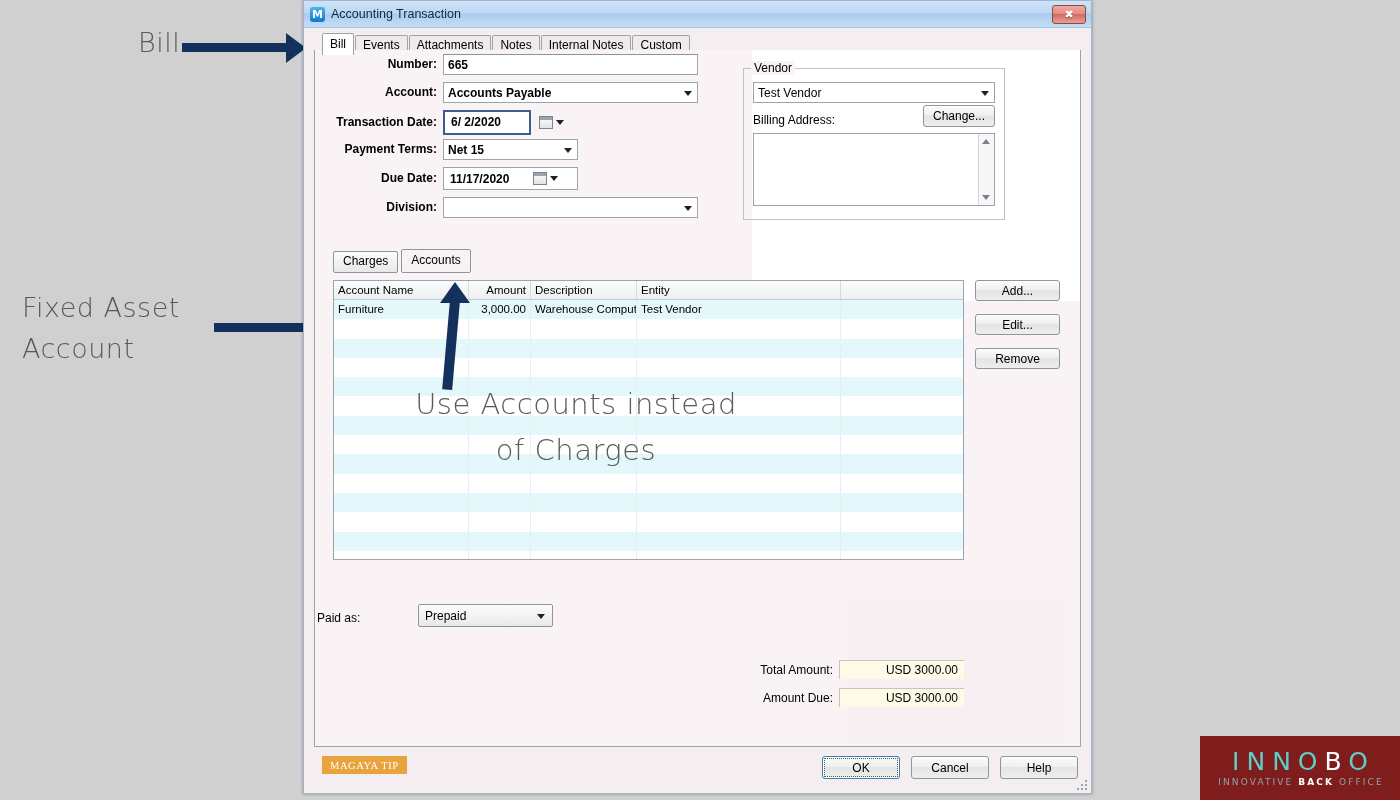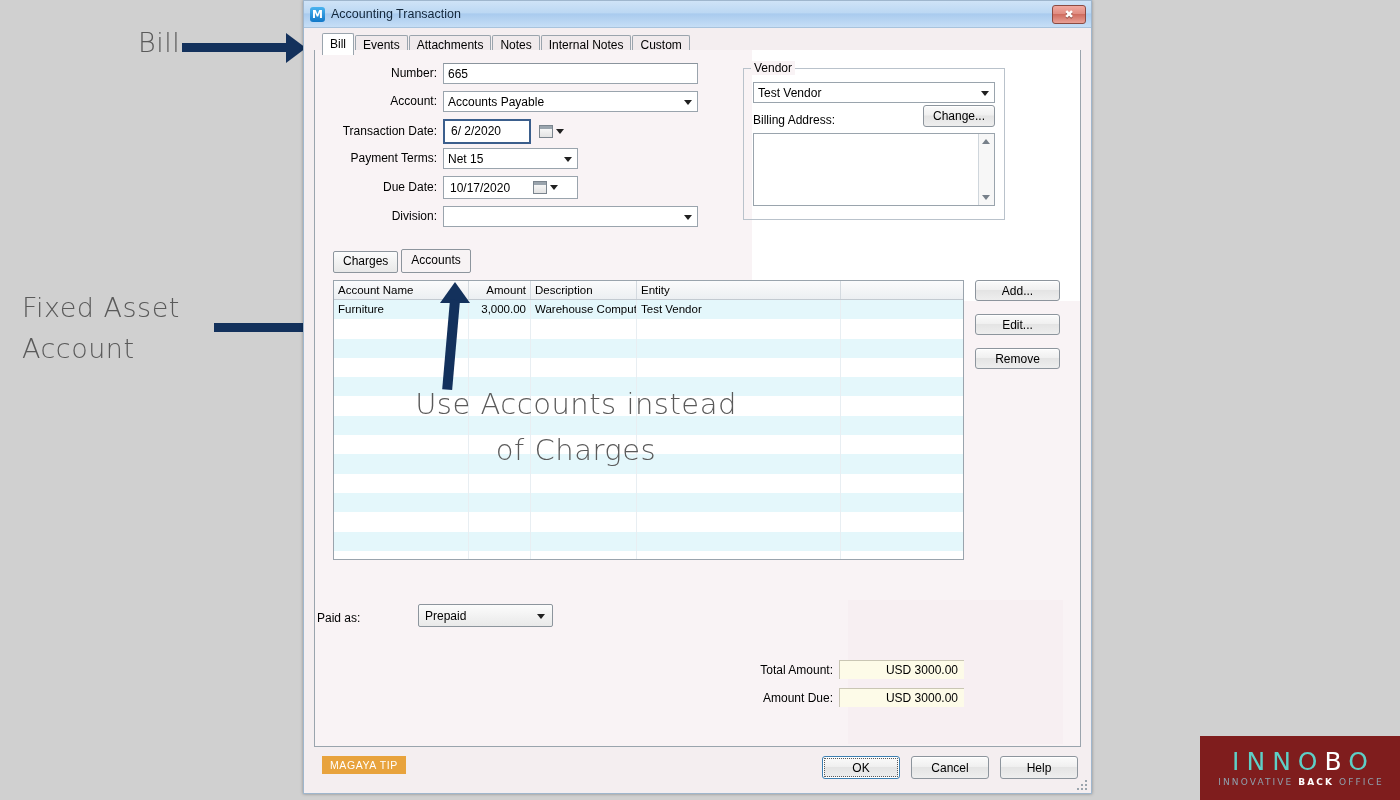--- a/index.html
+++ b/index.html
@@ -69,21 +69,21 @@
   }
   .tab.active{background:#fff;height:21px;line-height:20px;z-index:3;border-color:#9aa4ad;}
 
   
   #panel{position:absolute;left:10px;top:49px;right:10px;bottom:46px;background:#fff;
          border:1px solid #9aa4ad;border-top:none;box-sizing:border-box;overflow:hidden;}
   #panel-tint{position:absolute;left:0;top:0;width:437px;height:251px;background:#f9f3f5;}
   #panel-tint2{position:absolute;left:0;top:251px;right:0;bottom:0;background:#f9f3f5;}
 
   
-  #form{position:absolute;left:16px;top:12px;width:385px;}
+  #form{position:absolute;left:16px;top:3px;width:385px;font-weight:bold;}
   .frow{display:flex;align-items:center;margin-bottom:6px;height:22px;}
   .flabel{width:106px;text-align:right;padding-right:6px;font-size:12px;color:#000;white-space:nowrap;}
   .fctl{position:relative;}
   .txtbox{
     height:21px;line-height:20px;box-sizing:border-box;background:#fff;
     border:1px solid #9aa4ad;border-top-color:#8a949d;padding:0 4px;font-size:12px;
   }
   .combo{
     height:21px;box-sizing:border-box;background:#fff;border:1px solid #9aa4ad;
     padding:0 20px 0 4px;line-height:20px;font-size:12px;position:relative;cursor:pointer;
@@ -181,21 +181,21 @@
     background:#fdfbe8;border:1px solid #c9c6b4;border-right:none;border-bottom:none;
     text-align:right;padding-right:6px;font-size:12px;}
   #trow1{left:398px;top:610px;}
   #trow2{left:398px;top:638px;}
 
   
   #footer{position:absolute;left:0;right:0;bottom:0;height:46px;background:#f4eef0;}
   #magaya-tip{
     position:absolute;left:18px;top:9px;height:18px;padding:0 8px;
     background:#e8a33d;color:#fff;font-size:10.5px;letter-spacing:.6px;
-    display:flex;align-items:center;font-family:Liberation Sans, sans-serif;cursor:pointer;
+    display:flex;align-items:center;font-family:Liberation Serif, serif;cursor:pointer;
   }
   #ok-btn{position:absolute;left:518px;top:9px;width:78px;height:23px;
     border:1px solid #3c7fb1;outline:1px dotted #5a5a5a;outline-offset:-3px;
     box-shadow:inset 0 0 0 1px #ffffff, inset 0 1px 0 #ffffff;}
   #cancel-btn{position:absolute;left:607px;top:9px;width:78px;height:23px;}
   #help-btn{position:absolute;left:696px;top:9px;width:78px;height:23px;}
   #grip{position:absolute;right:3px;bottom:2px;width:13px;height:13px;}
   #grip i{position:absolute;width:2px;height:2px;background:#9aa4ad;}
 
   
@@ -281,21 +281,21 @@
             <div class="combo" style="width:135px">
           <span>Net 15</span>
           <span class="caret"></span>
         </div>
           </div>
       </div>
 
       <div class="frow" style="height:24px">
         <div class="flabel">Due Date:</div>
         <div class="fctl" style="display:flex;align-items:center">
-          <div class="datebox" style="width:135px">10/17/2020</div>
+          <div class="datebox" style="width:135px">11/17/2020</div>
           <span class="calbtn" style="margin-left:-45px">
             <span class="cal-ico"></span>
             <span class="cal-caret"></span>
           </span>
         </div>
       </div>
 
       <div class="frow">
         <div class="flabel">Division:</div>
         <div class="fctl">

